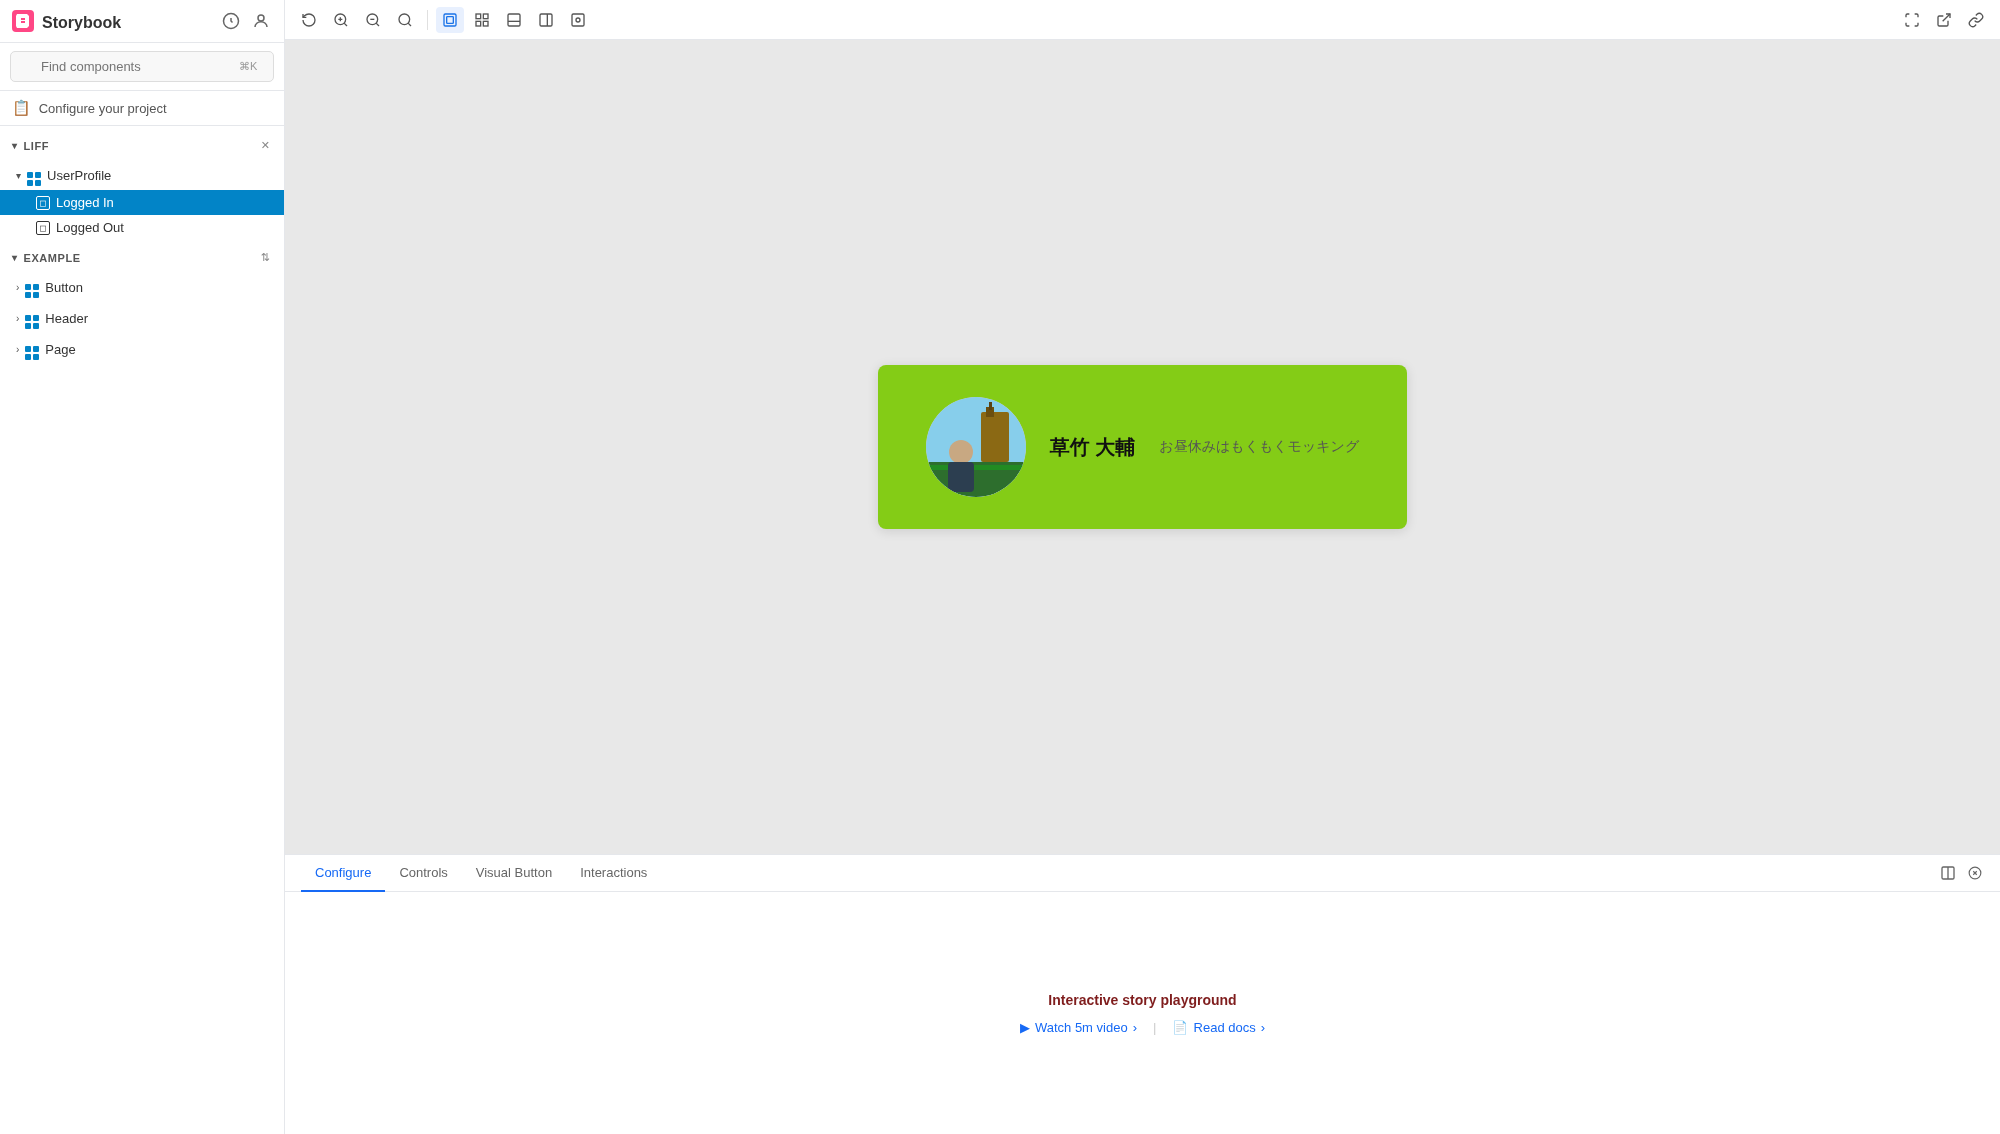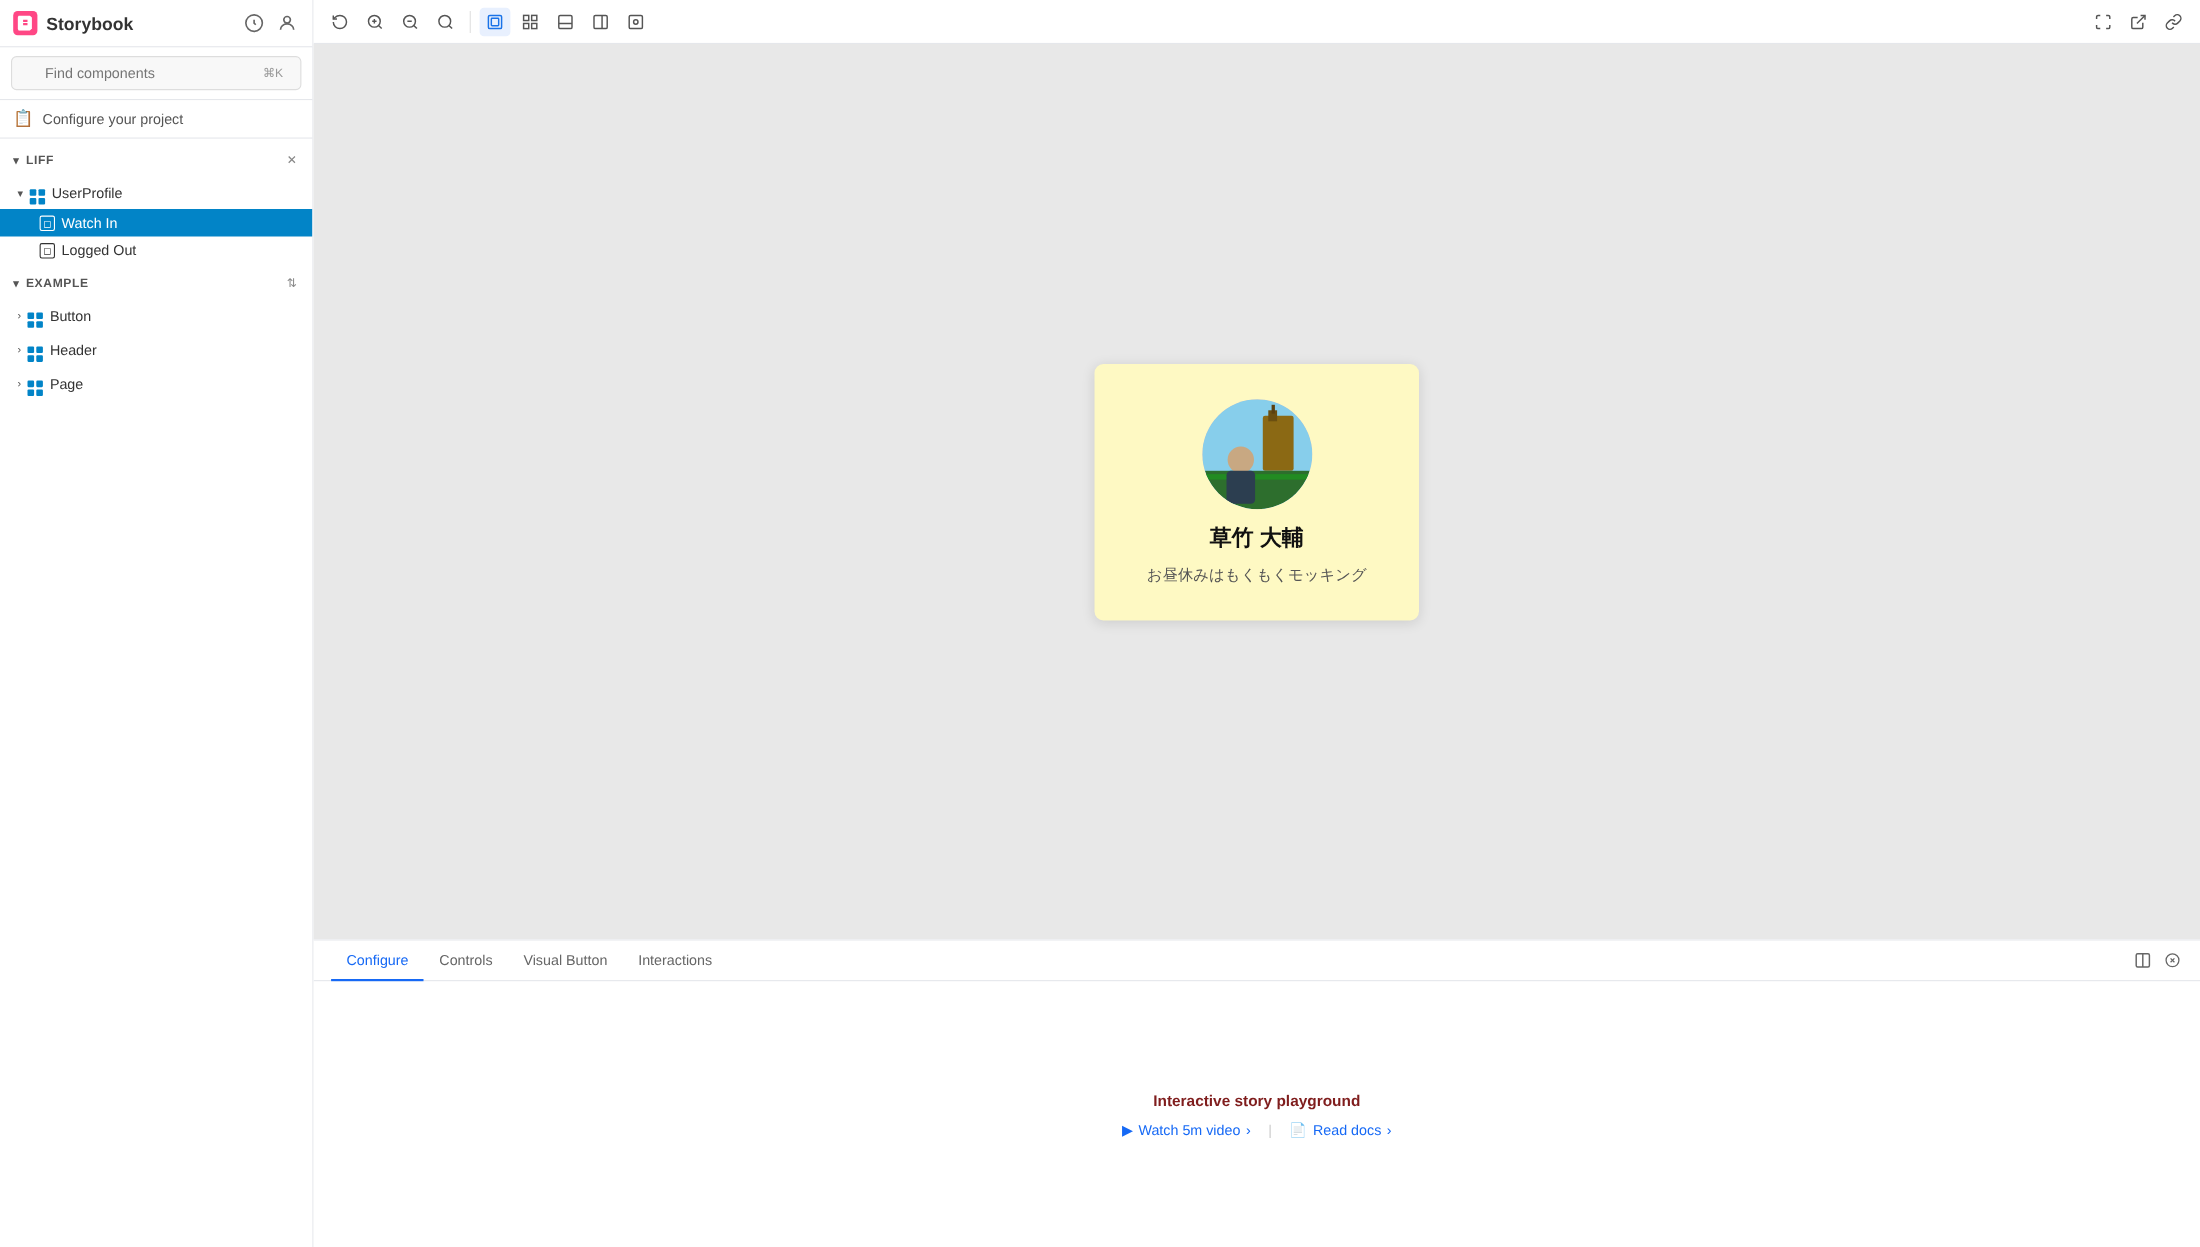--- a/index.html
+++ b/index.html
@@ -45,21 +45,21 @@
     
     .top-toolbar { height: 40px; border-bottom: 1px solid #e5e7eb; display: flex; align-items: center; padding: 0 10px; gap: 4px; background: #fff; }
     .toolbar-btn { background: none; border: none; cursor: pointer; color: #555; padding: 5px 6px; border-radius: 4px; display: flex; align-items: center; font-size: 14px; }
     .toolbar-btn.active { background: #e8f0fe; color: #1a73e8; }
     .toolbar-divider { width: 1px; height: 20px; background: #e0e0e0; margin: 0 4px; }
     .toolbar-spacer { flex: 1; }
     .toolbar-right { display: flex; gap: 4px; }
 
     
     .preview-area { flex: 1; background: #e8e8e8; display: flex; align-items: center; justify-content: center; overflow: hidden; }
-    .preview-card { background: #fef9c3; border-radius: 8px; box-shadow: 0 2px 12px rgba(0,0,0,0.12); padding: 32px 48px; display: flex; flex-direction: column; align-items: center; gap: 12px; min-width: 260px; }
+    .preview-card { background: #84cc16; border-radius: 8px; box-shadow: 0 2px 12px rgba(0,0,0,0.12); padding: 32px 48px; display: flex; flex-direction: row; align-items: center; gap: 24px; min-width: 260px; }
     .avatar { width: 100px; height: 100px; border-radius: 50%; overflow: hidden; background: #ccc; display: flex; align-items: center; justify-content: center; }
     .profile-name { font-size: 20px; font-weight: 700; color: #111; }
     .profile-status { font-size: 14px; color: #555; }
 
     
     .bottom-panel { height: 280px; border-top: 1px solid #e5e7eb; display: flex; flex-direction: column; background: #fff; }
     .bottom-tabs { display: flex; align-items: center; border-bottom: 1px solid #e5e7eb; padding: 0 16px; }
     .bottom-tab { padding: 10px 14px; font-size: 13px; color: #666; cursor: pointer; border-bottom: 2px solid transparent; margin-bottom: -1px; }
     .bottom-tab.active { color: #1669f5; border-bottom-color: #1669f5; font-weight: 500; }
     .bottom-tab-spacer { flex: 1; }
@@ -151,21 +151,21 @@
                   <span></span>
                   <span></span>
                   <span></span>
                 </span>
             </span>
             <span>UserProfile</span>
           </div>
 
           <div class="nav-item active">
             <span class="story-icon nav-item-icon">◻</span>
-            <span>Watch In</span>
+            <span>Logged In</span>
           </div>
 
           <div class="nav-item">
             <span class="story-icon nav-item-icon">◻</span>
             <span>Logged Out</span>
           </div>
         </div>
       </div>
 
       <div class="nav-section">

